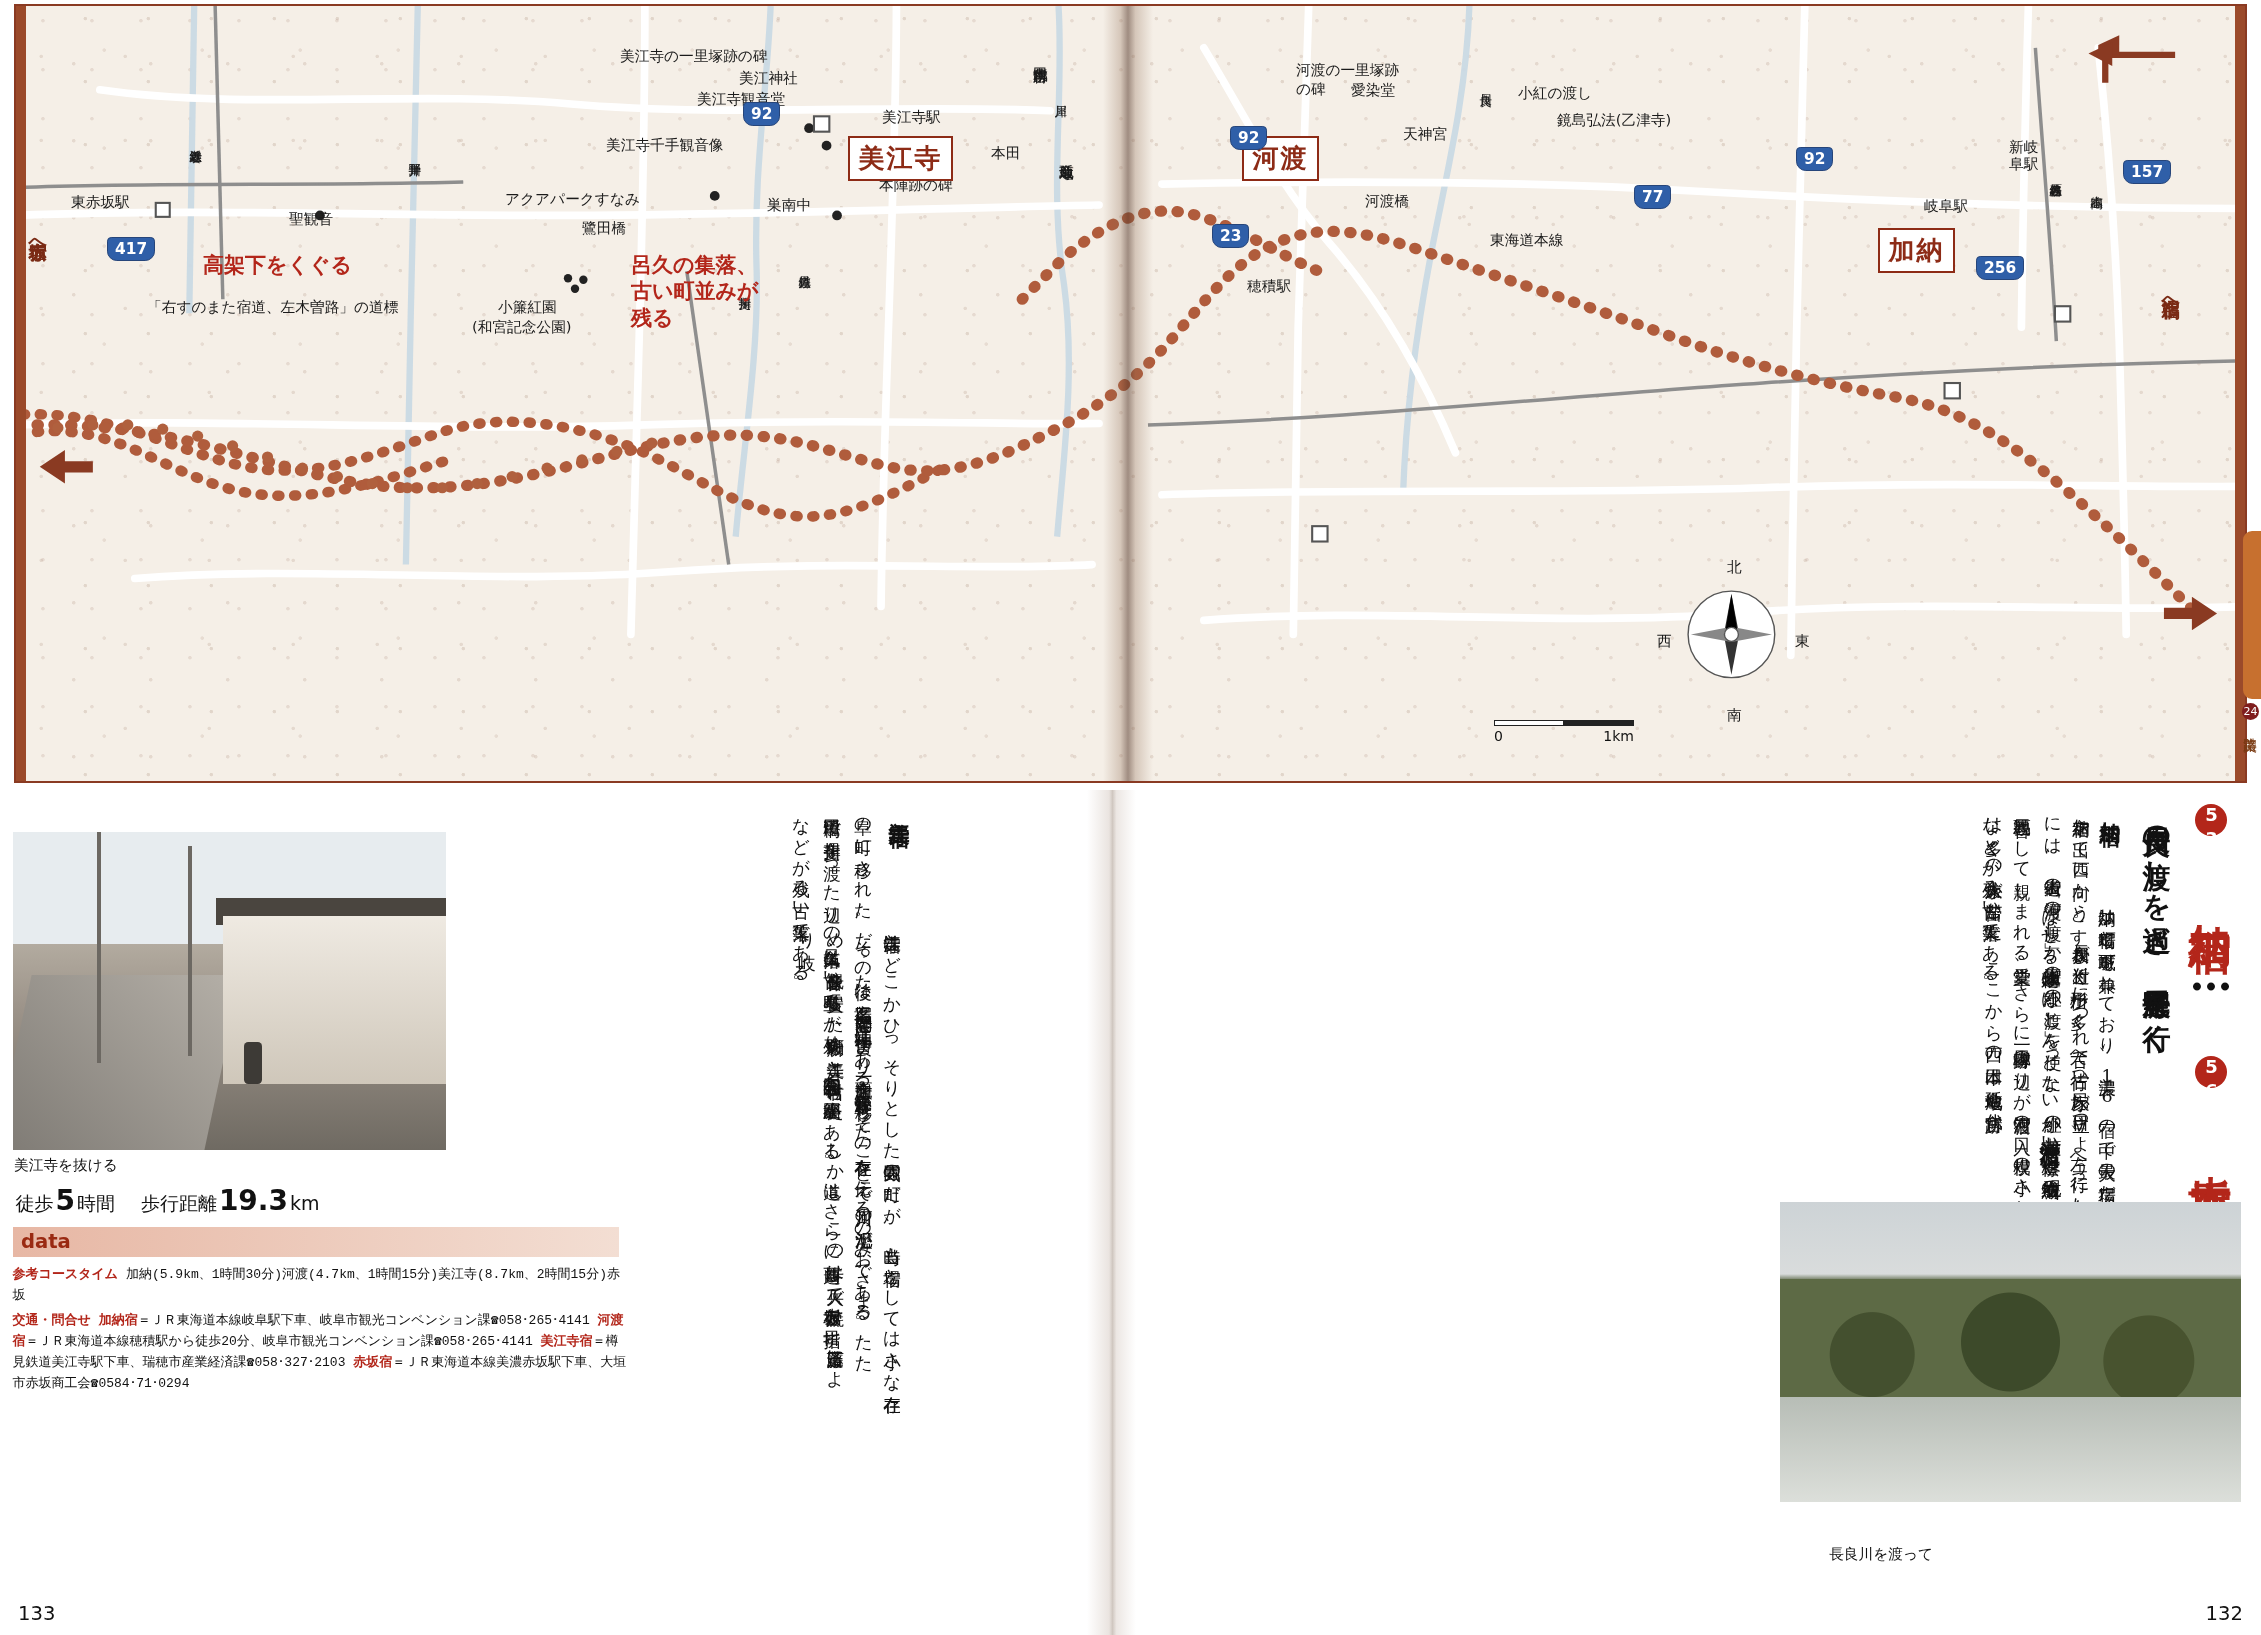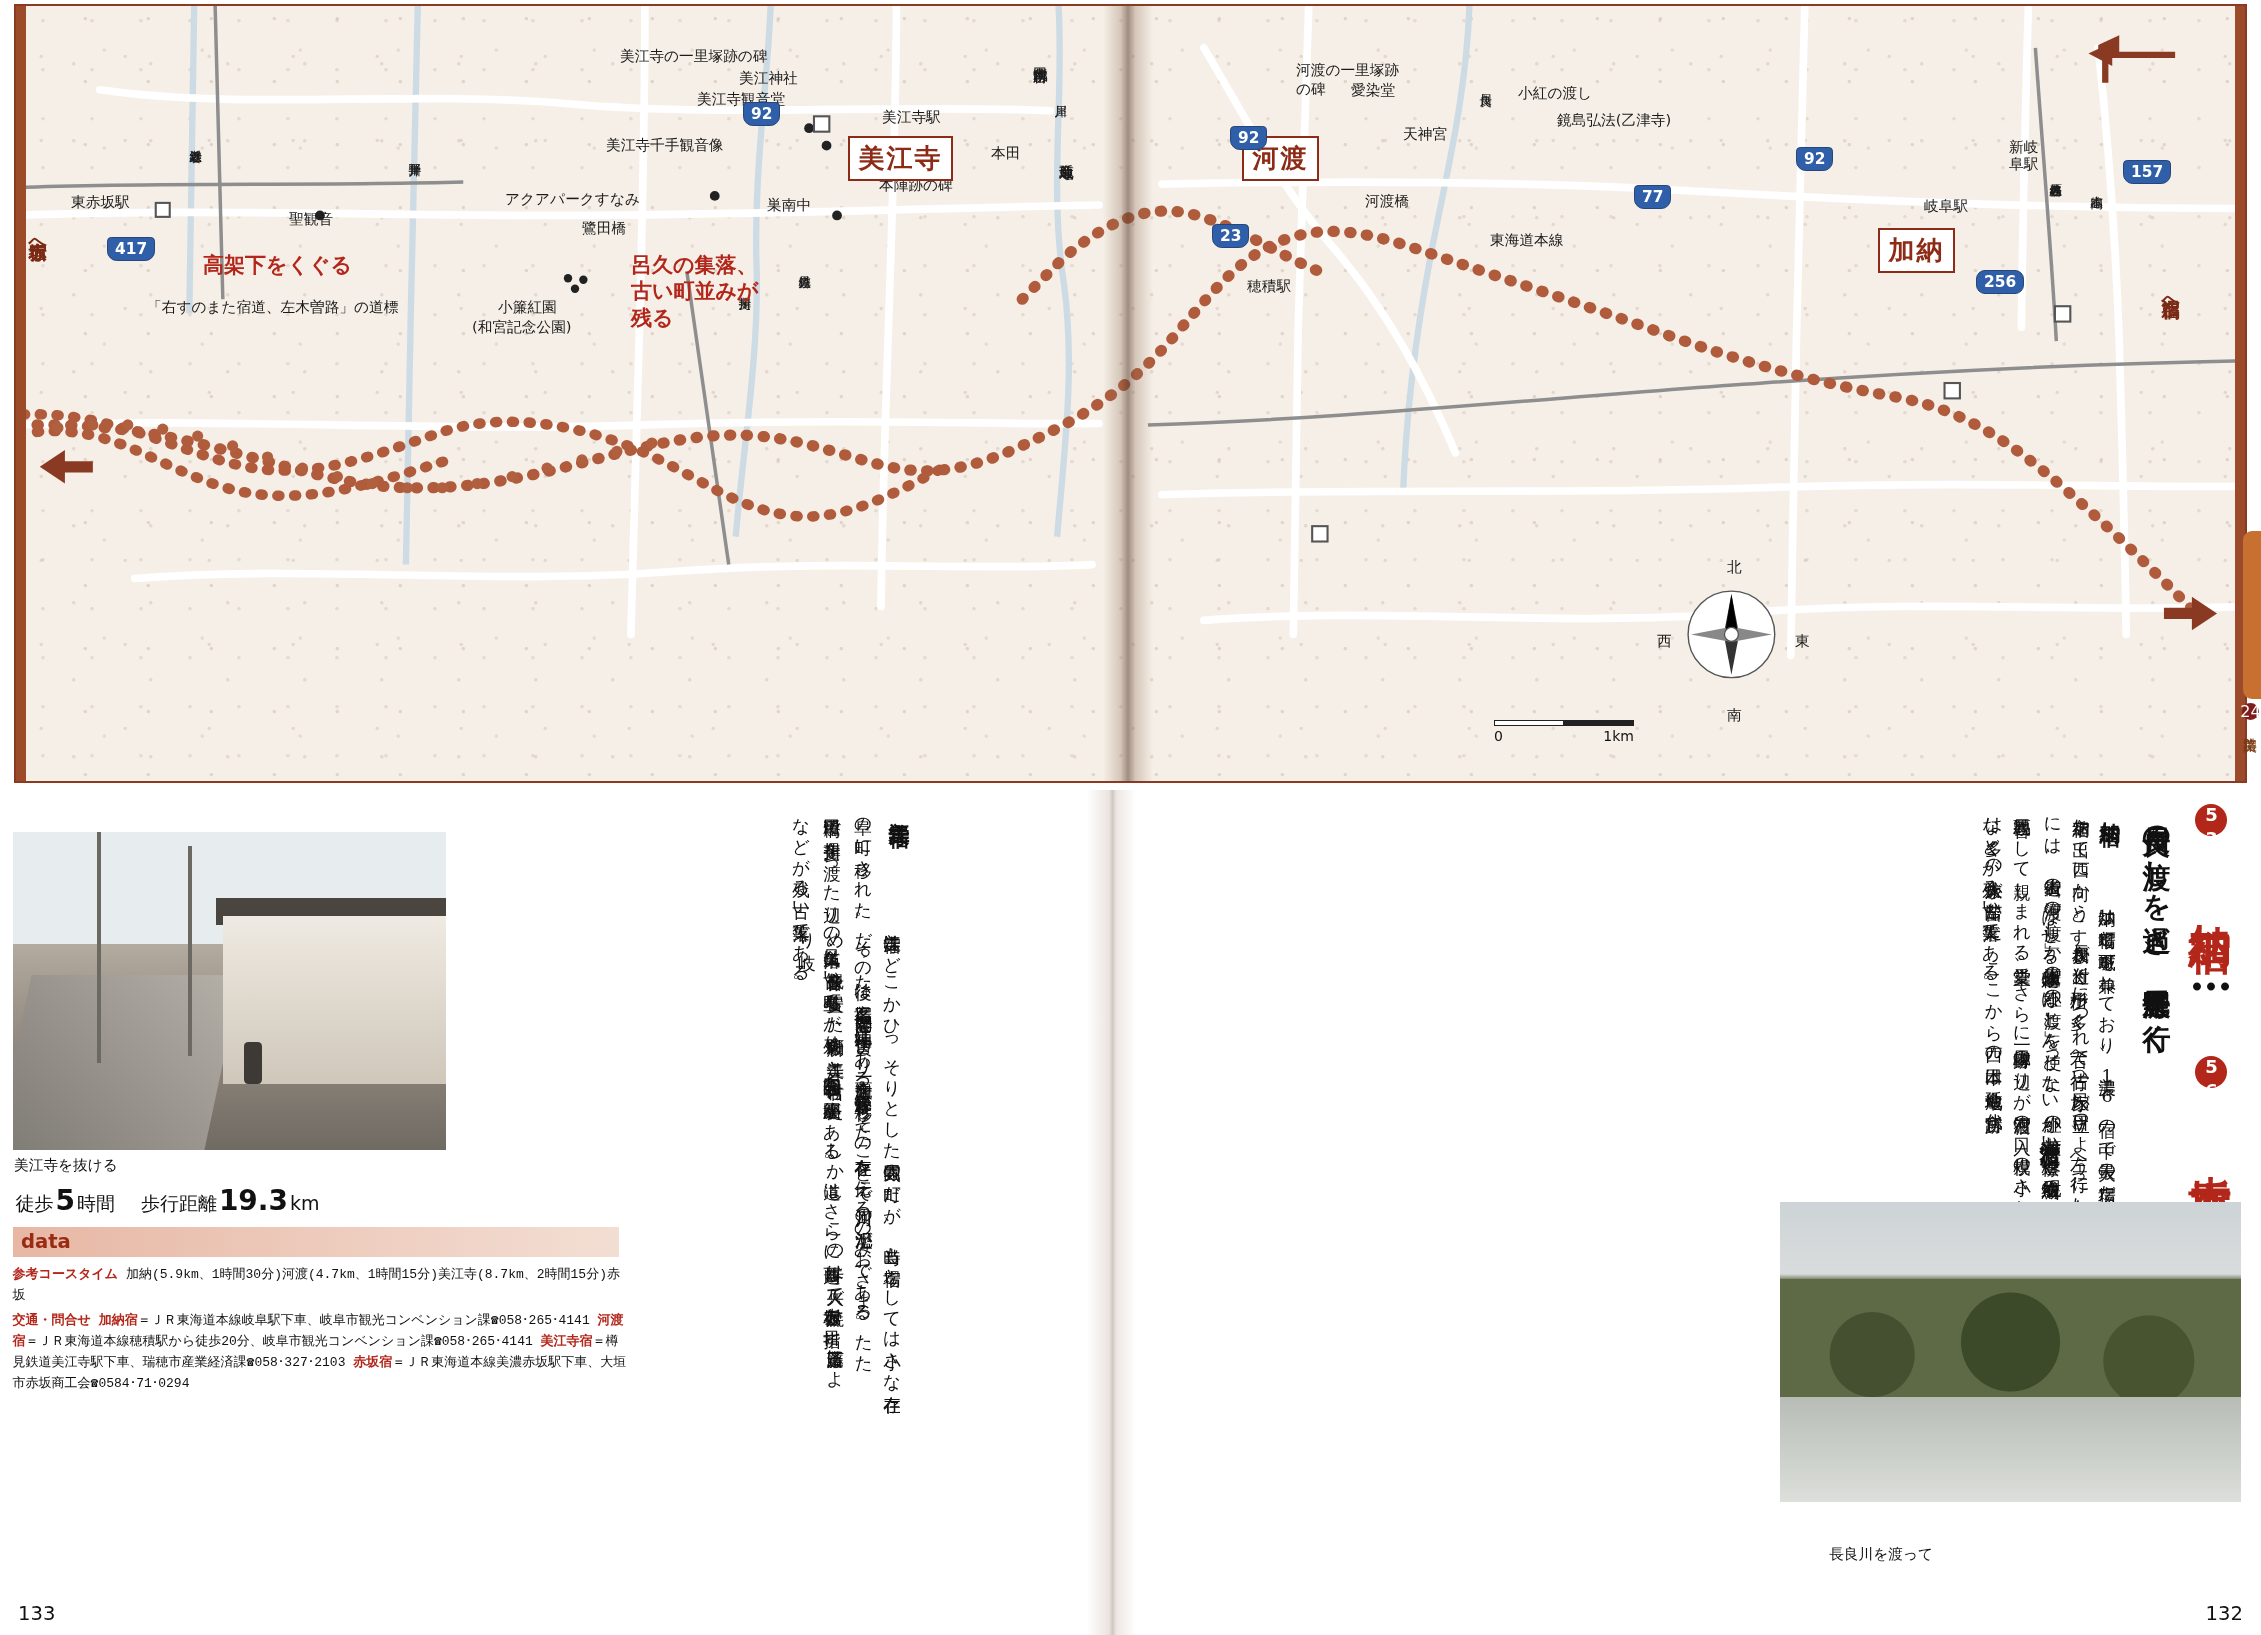--- a/index.html
+++ b/index.html
@@ -82,21 +82,21 @@
     background:#c7702f;border-radius:9px 0 0 9px;
   }
   .side-tab-label{
     position:absolute;right:1.4px;top:727px;
     writing-mode:vertical-rl;text-orientation:upright;
     font-size:14px;color:#7a3a12;line-height:1.3;
   }
   .side-tab-num{
     position:absolute;right:2.1px;top:703px;
     width:17px;height:17px;border-radius:50%;background:#7f1d1d;color:#fff;
-    font-size:16px;display:flex;align-items:center;justify-content:center;
+    font-size:11px;display:flex;align-items:center;justify-content:center;
   }
 
   
   .content{position:absolute;left:0;top:790px;width:2261px;height:846px;}
 
   .title-vert{
     position:absolute;right:21px;top:14px;
     writing-mode:vertical-rl;text-orientation:upright;
     font-family:"DejaVu Serif","Liberation Serif",serif;
     font-size:43px;font-weight:bold;color:#111;letter-spacing:2.8px;
@@ -336,21 +336,21 @@
     <div class="shuku-box" style="left:1226px;top:130px;">河渡</div>
     <div class="shuku-box" style="left:1862px;top:222px;">加納</div>
 
     <div class="route-num" style="left:727px;top:96px;">92</div>
     <div class="route-num" style="left:91px;top:231px;">417</div>
     <div class="route-num" style="left:1214px;top:120px;">92</div>
     <div class="route-num" style="left:1196px;top:218px;">23</div>
     <div class="route-num" style="left:1618px;top:179px;">77</div>
     <div class="route-num" style="left:1780px;top:141px;">92</div>
     <div class="route-num" style="left:2107px;top:154px;">157</div>
-    <div class="route-num" style="left:1960px;top:264px;border-radius:9px;">256</div>
+    <div class="route-num" style="left:1960px;top:250px;">256</div>
 
     <div class="red-emph" style="left:187px;top:246px;">高架下をくぐる</div>
     <div class="red-emph" style="left:615px;top:246px;">呂久の集落、
 古い町並みが
 残る</div>
 
     <div class="arrow-note" style="left:11.2px;top:222px;height:91px;">赤坂宿へ</div>
     <div class="arrow-note" style="left:2144px;top:280px;height:91px;">鵜沼宿へ</div>
 
     <div class="mlabel" style="left:1711px;top:552px;">北</div>

